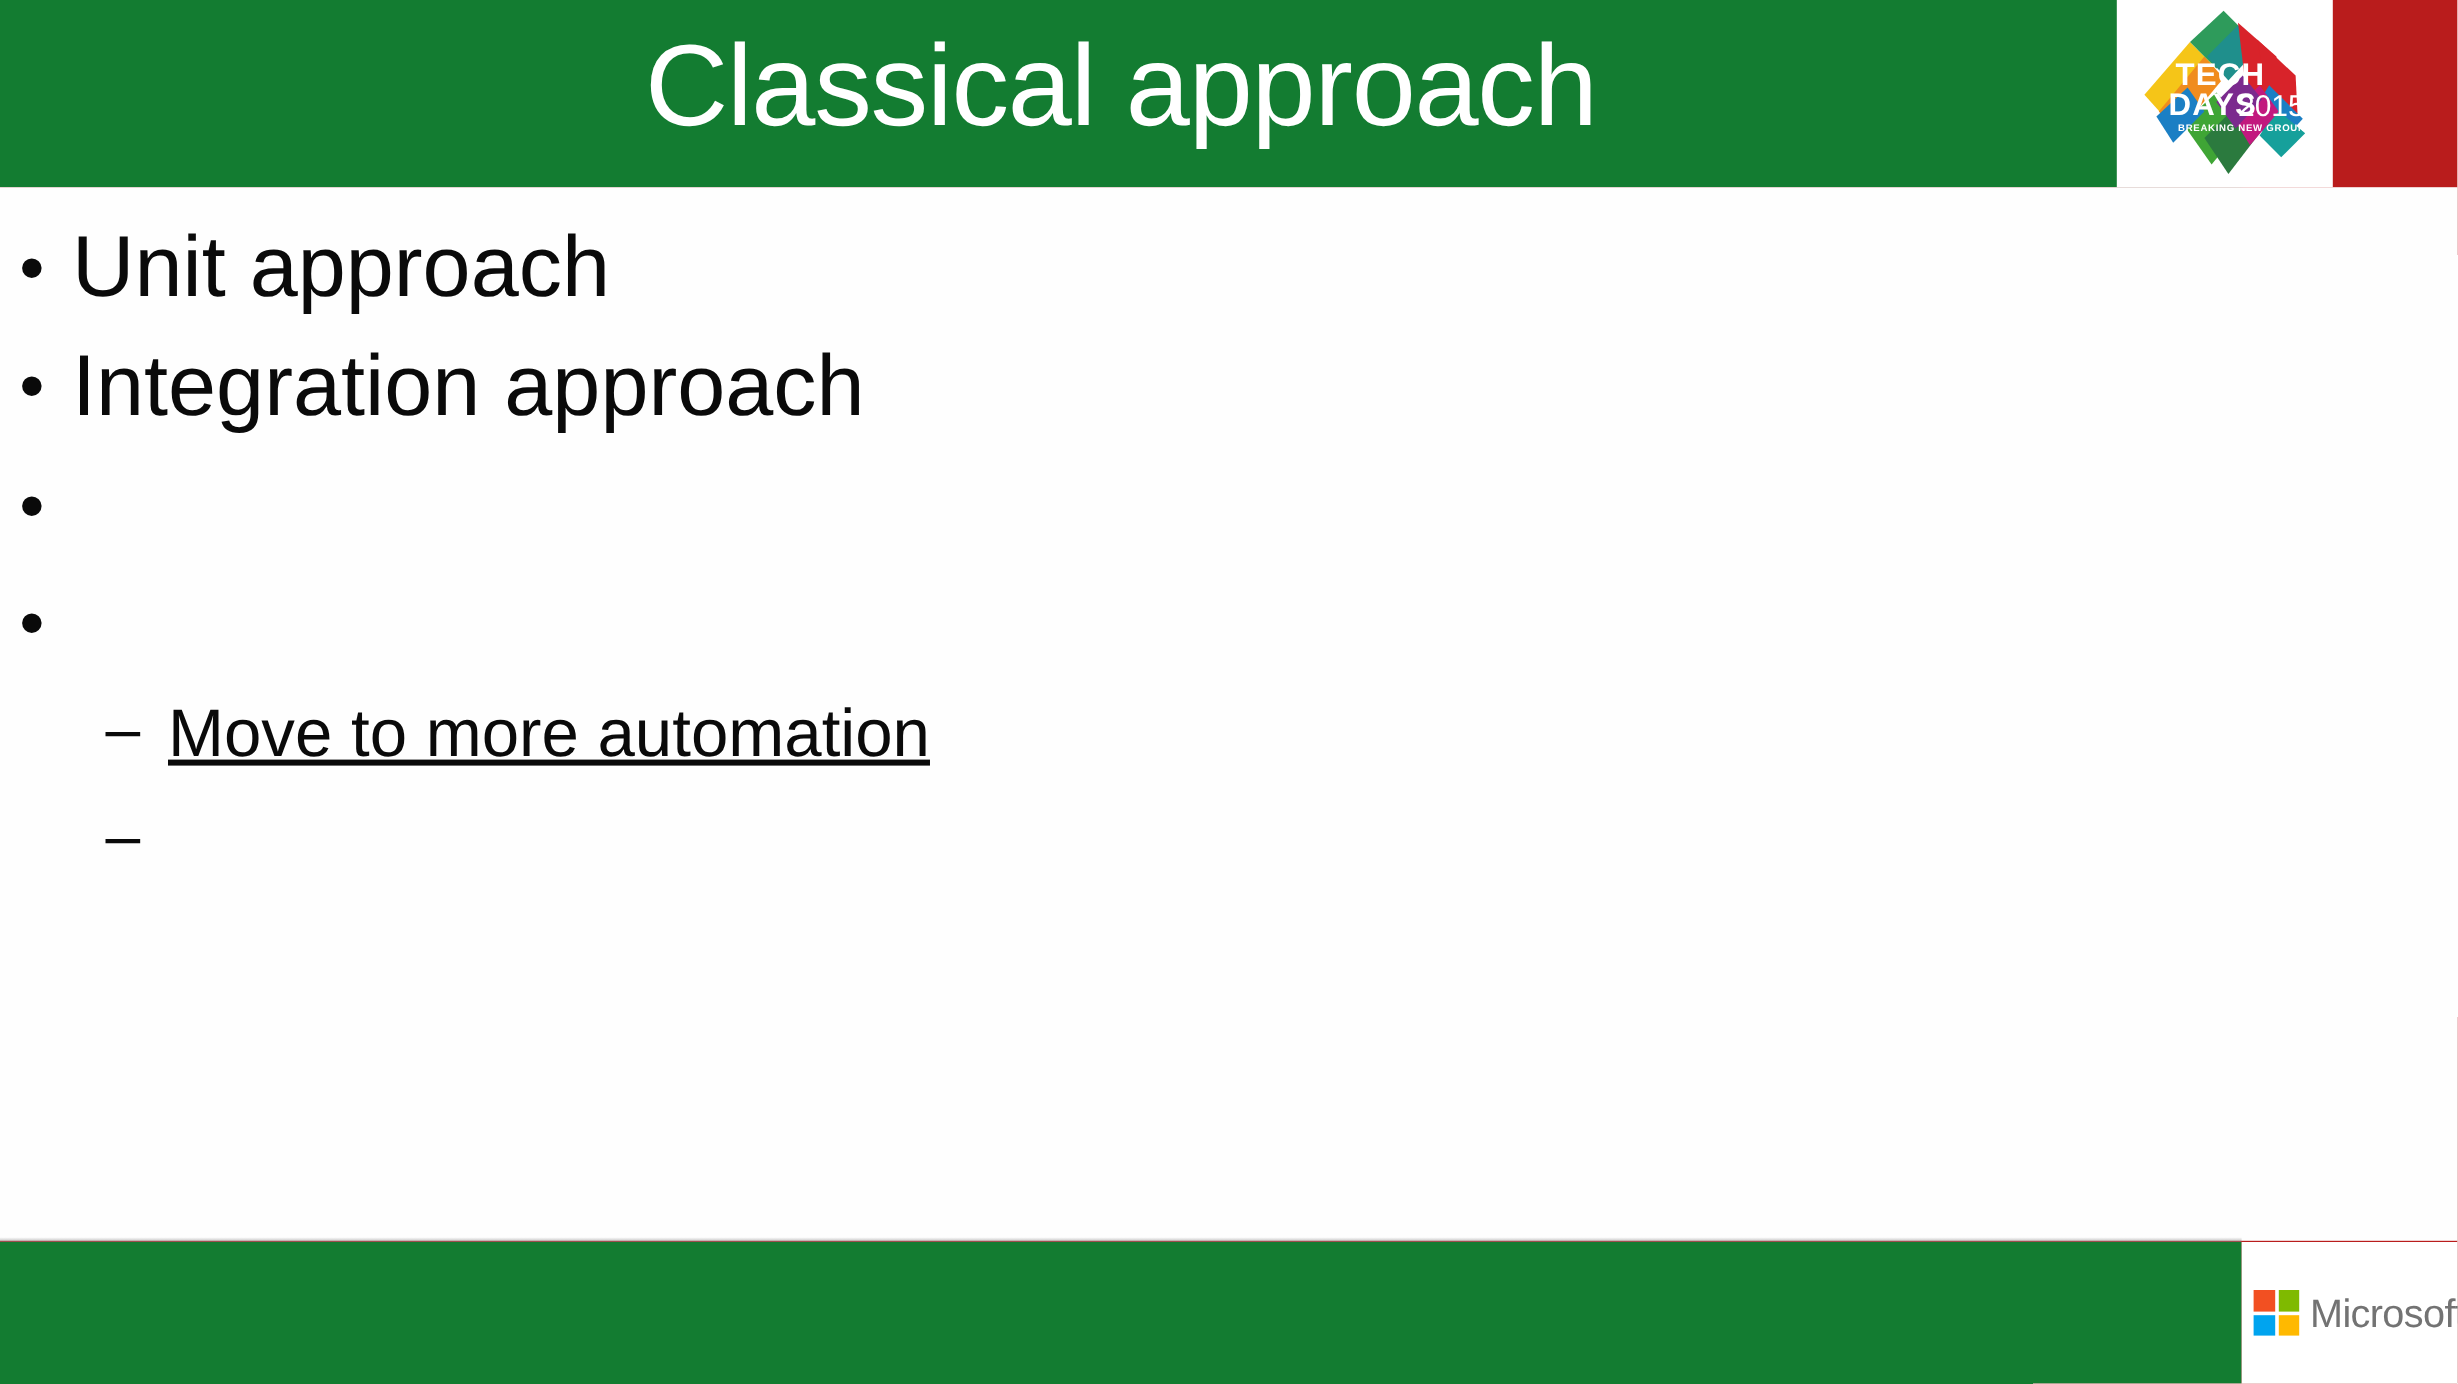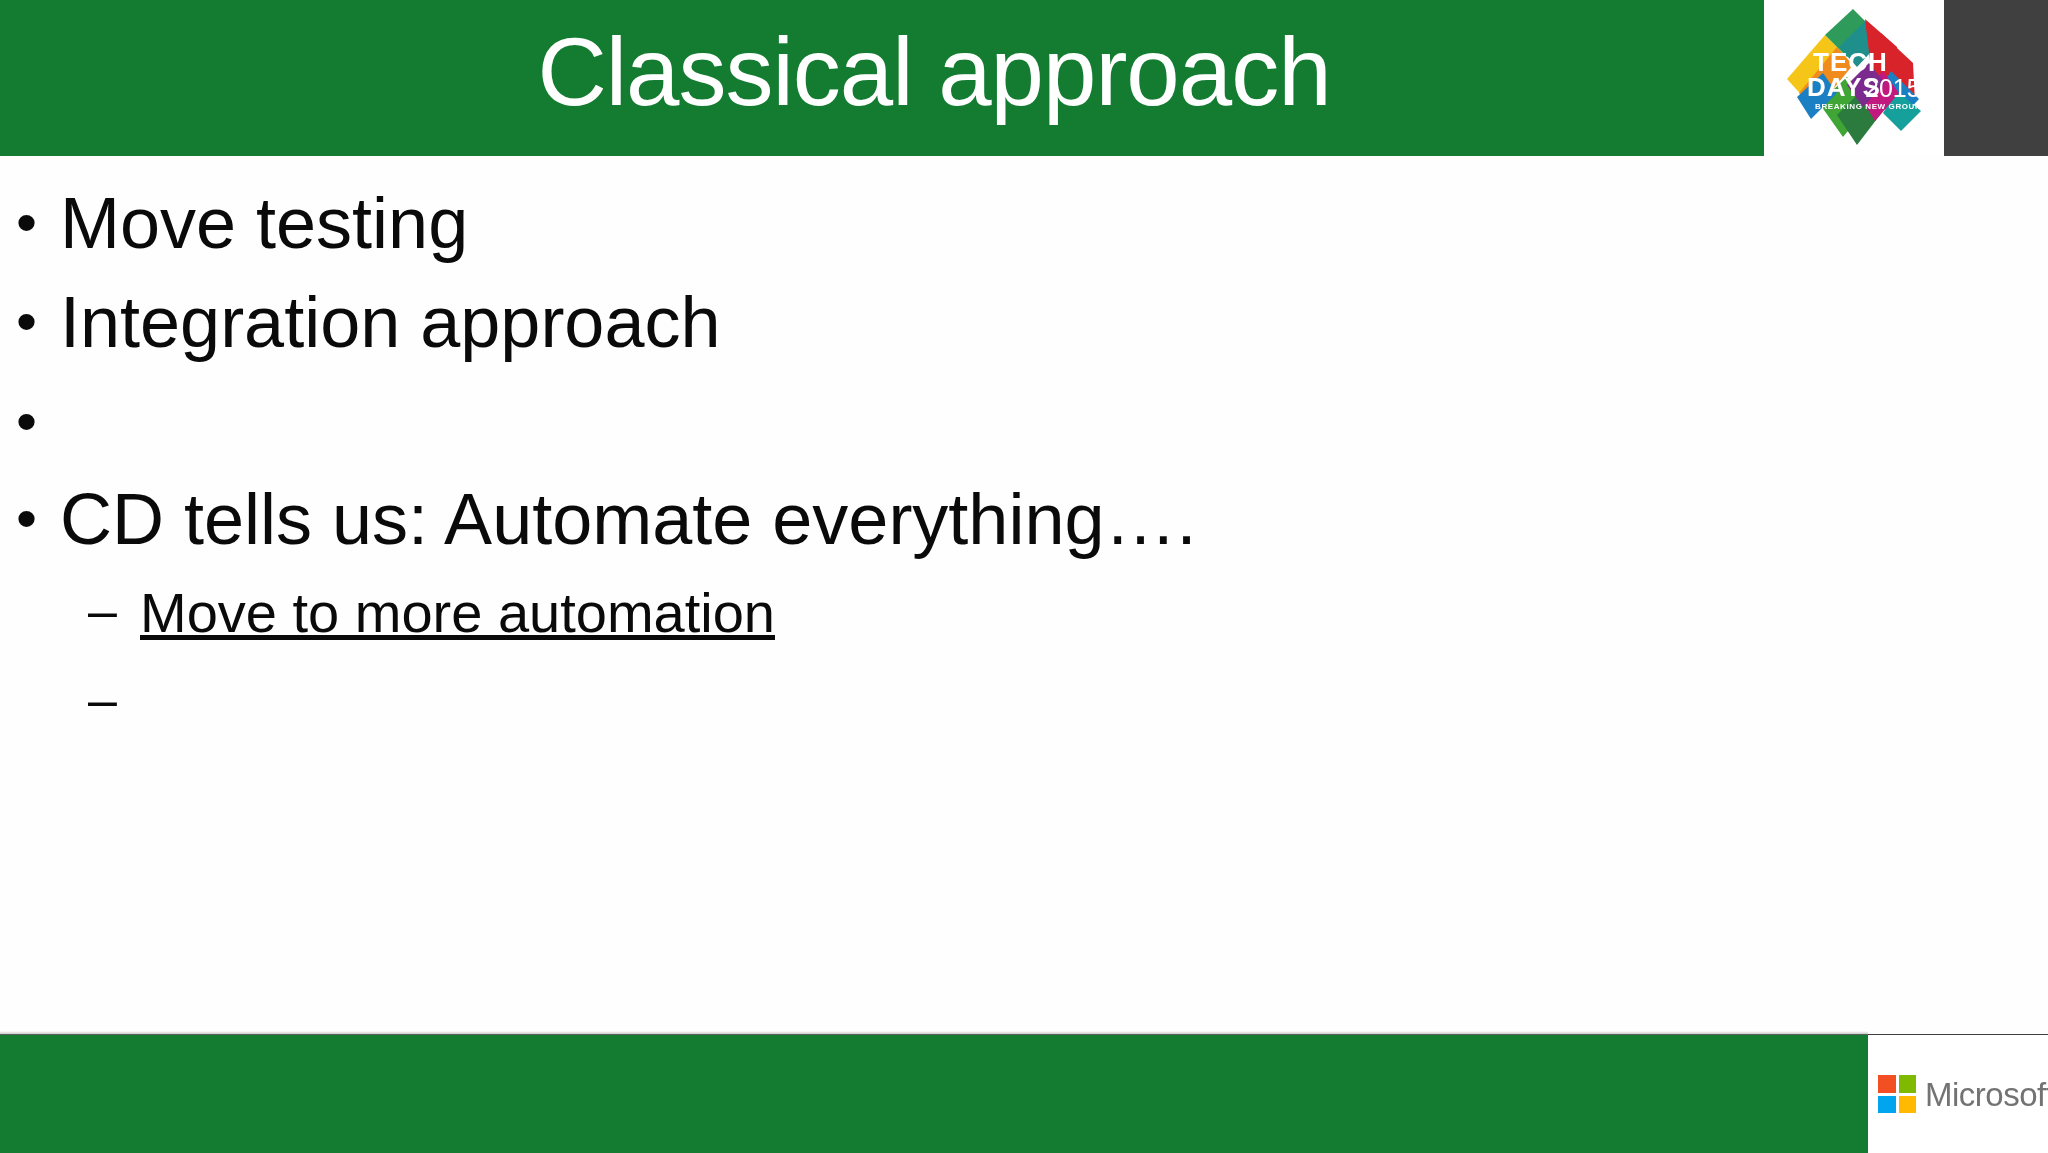--- a/index.html
+++ b/index.html
@@ -13,21 +13,21 @@
     position: relative;
     overflow: hidden;
     font-family: "Liberation Sans", sans-serif;
     background: #fdfdfd;
   }
 
   
   .slide {
     position: absolute;
     inset: 0;
-    background: #404040;
+    background: #b91c1c;
   }
 
   
   .header-bar {
     position: absolute;
     left: 0;
     top: 0;
     width: 1868px;
     height: 156px;
     background: #137C31;
@@ -220,35 +220,34 @@
         </g>
       </g>
     </svg>
   </div>
 
   <div class="content">
     <ul class="bullet-list">
 
       <li class="bullet">
         <span class="marker">•</span>
-        <span class="btext">Move testing</span>
+        <span class="btext">Unit approach</span>
       </li>
 
       <li class="bullet">
         <span class="marker">•</span>
         <span class="btext">Integration approach</span>
       </li>
 
       <li class="bullet">
         <span class="marker">•</span>
       </li>
 
       <li class="bullet">
         <span class="marker">•</span>
-        <span class="btext">CD tells us: Automate everything….</span>
       </li>
 
       <li class="sub-bullet">
         <span class="marker">–</span>
         <span class="btext">Move to more automation</span>
       </li>
 
       <li class="sub-bullet">
         <span class="marker">–</span>
       </li>

